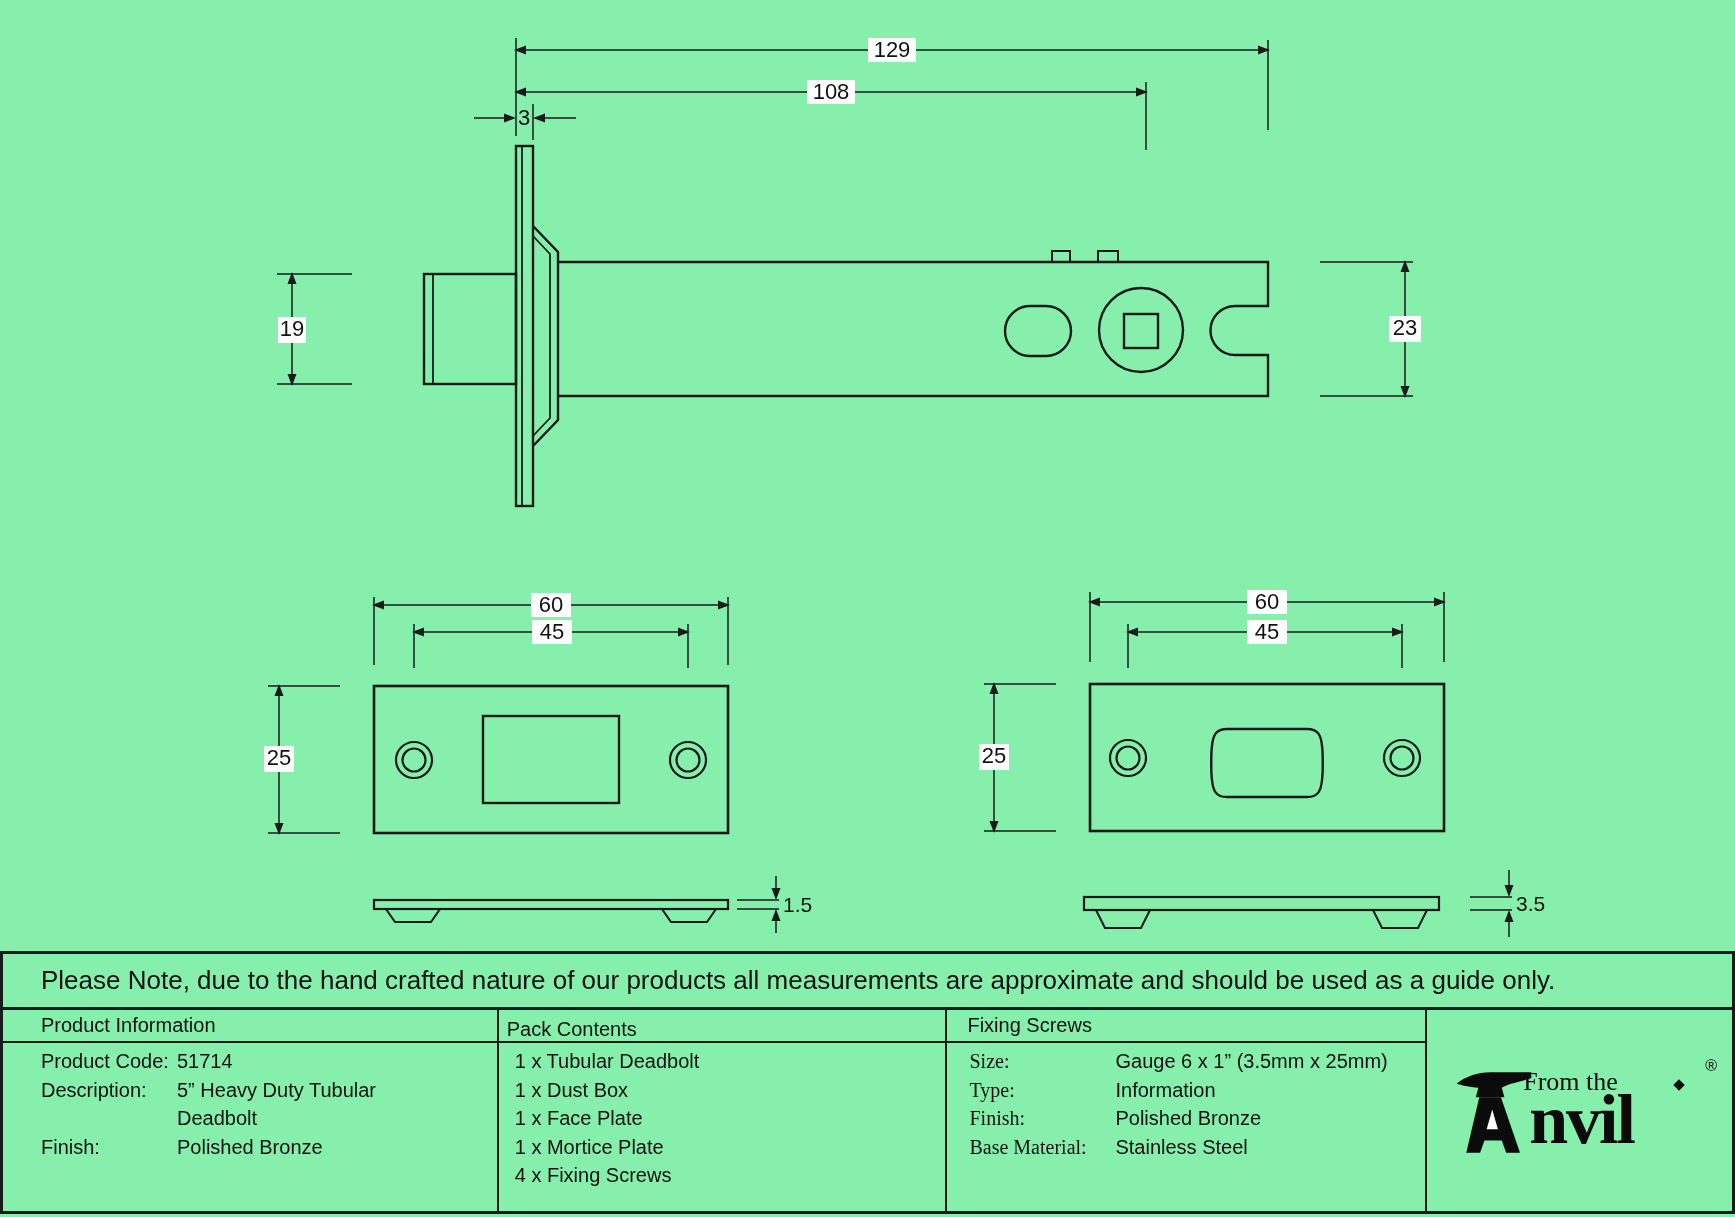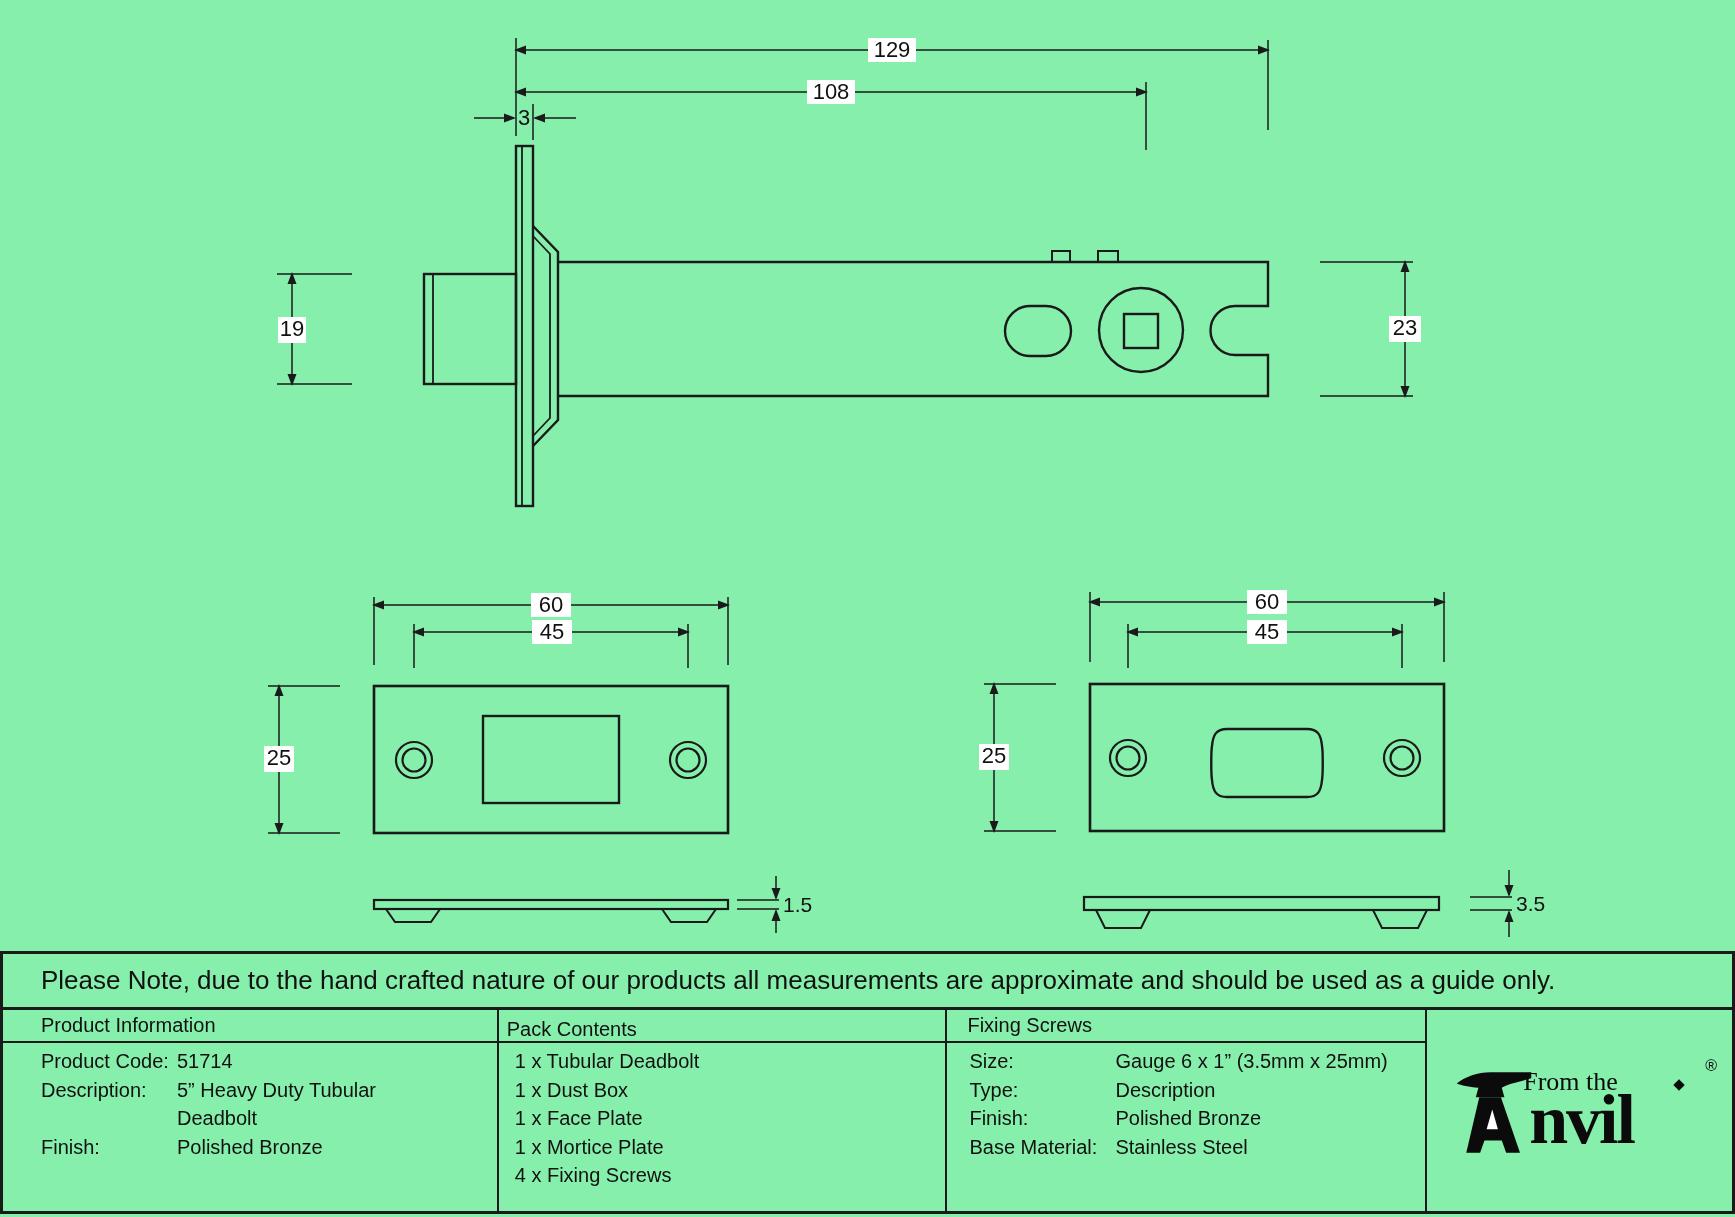--- a/index.html
+++ b/index.html
@@ -26,21 +26,21 @@
                display:flex;align-items:center;font-size:20px;}
   .c1 .cell-header{padding-left:38px;}
   .c2 .cell-header{padding-left:8px;align-items:flex-end;}
   .c3 .cell-header{padding-left:20px;}
   .cell-body{padding-top:4px;line-height:28.5px;}
   .c1 .cell-body{padding-left:38px;}
   .c2 .cell-body{padding-left:16px;}
   .c3 .cell-body{padding-left:22px;}
   .kv{display:flex;}
   .c1 .kv .k{width:136px;flex:none;}
-  .c3 .kv .k{width:146px;flex:none;}
+  .c3 .kv .k{width:146px;flex:none;font-family:Liberation Serif, serif;}
 
   
   .logo{position:absolute;left:28px;top:55px;width:265px;height:100px;}
   .anvil-glyph{position:absolute;left:0;top:0;width:78px;height:94px;}
   .nvil{position:absolute;left:74px;top:14px;font-family:"Liberation Serif", serif;
         font-weight:bold;font-size:70px;line-height:82px;letter-spacing:-2px;color:#0b0b0b;}
   .fromthe{position:absolute;left:68px;top:2px;font-size:26px;font-family:"Liberation Serif", serif;color:#0b0b0b;}
   .diamond{position:absolute;left:218px;top:10px;font-size:15px;color:#0b0b0b;}
   .reg{position:absolute;left:250px;top:-8px;font-size:16px;color:#0b0b0b;}
 </style>
@@ -218,21 +218,21 @@
       <div class="cell-header">
         <span>Fixing Screws</span>
       </div>
       <div class="cell-body">
         <div class="kv">
           <span class="k">Size:</span>
           <span class="v">Gauge 6 x 1” (3.5mm x 25mm)</span>
         </div>
         <div class="kv">
           <span class="k">Type:</span>
-          <span class="v">Description</span>
+          <span class="v">Information</span>
         </div>
         <div class="kv">
           <span class="k">Finish:</span>
           <span class="v">Polished Bronze</span>
         </div>
         <div class="kv">
           <span class="k">Base Material:</span>
           <span class="v">Stainless Steel</span>
         </div>
       </div>

